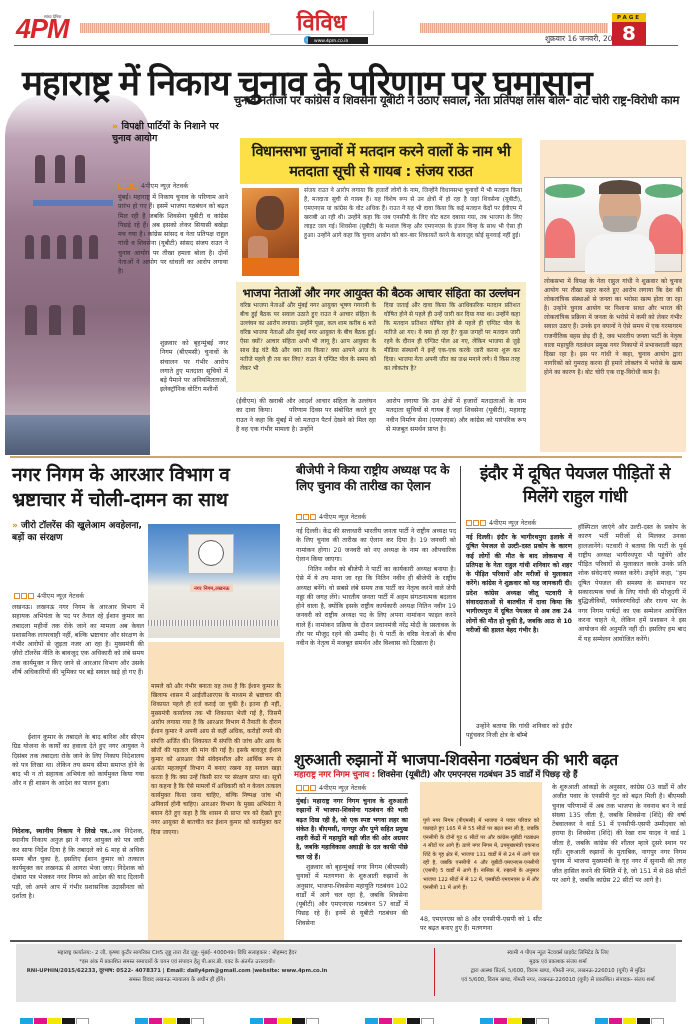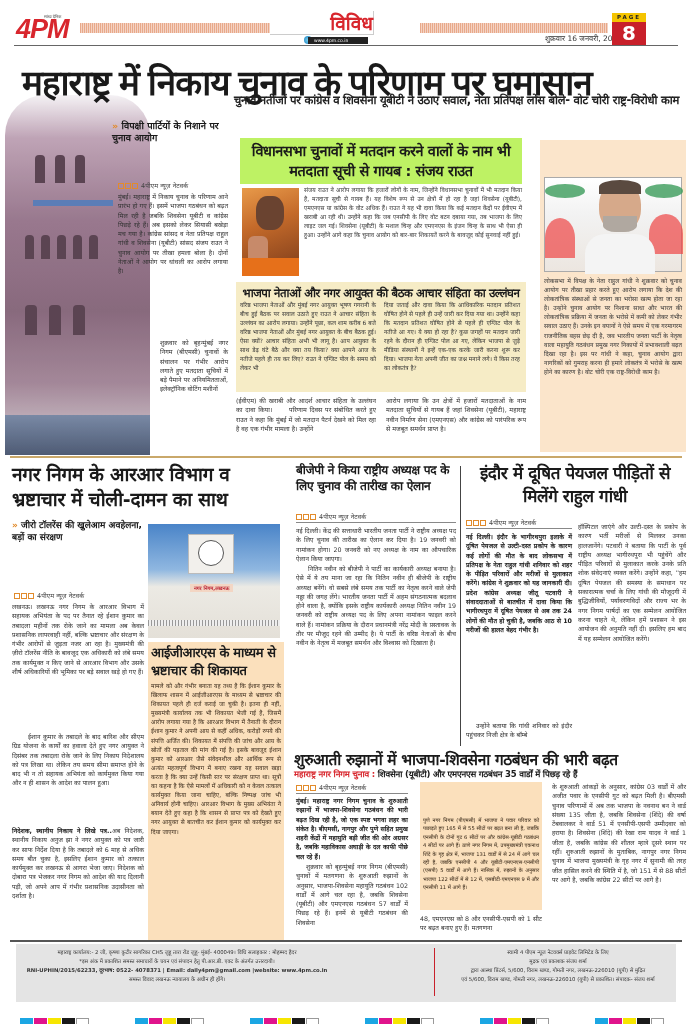--- a/index.html
+++ b/index.html
@@ -3,34 +3,34 @@
 <meta charset="utf-8">
 <style>
 *{box-sizing:border-box;margin:0;padding:0}
 body{width:692px;height:1024px;background:#fff;font-family:"DejaVu Sans","Liberation Sans",sans-serif;color:#1a1a1a;position:relative;overflow:hidden}
 .abs{position:absolute}
 .txt{font-size:6.3px;line-height:9.3px;text-align:justify;color:#333}
 
 #masthead{left:0;top:0;width:692px;height:46px}
 .logotag{left:44px;top:14px;font-size:4px;color:#333}
 .stripe{height:10px;background:repeating-linear-gradient(90deg,#e8a98a 0 1px,#f4d3c4 1px 2px)}
-.secbox{left:270px;top:11px;width:104px;height:24px;border-right:1px solid #ccc;border-bottom:1px solid #ccc;text-align:right;font-size:19px;font-weight:bold;color:#d8262d;line-height:24px}
+.secbox{left:270px;top:11px;width:104px;height:24px;border-right:1px solid #ccc;border-bottom:1px solid #ccc;text-align:center;font-size:22px;font-weight:bold;color:#d8262d;line-height:24px}
 .url{left:308px;top:37px;background:#222;color:#fff;font-size:4.5px;padding:1px 6px;width:60px}
 .date{left:545px;top:33px;font-size:7.5px;color:#333}
 .pagebox{left:612px;top:13px;width:34px;height:32px}
 .pagelbl{background:#f5c400;color:#222;font-size:5.5px;font-weight:bold;letter-spacing:2px;text-align:center;height:9px;line-height:9px}
 .pagenum{background:#c8202a;color:#fff;font-size:20px;font-weight:bold;text-align:center;height:23px;line-height:23px}
 .hr{background:#666;height:1px}
 
 #mainhead{left:22px;top:58px;width:660px;font-size:35px;font-weight:bold;color:#1a1a1a;letter-spacing:-1px;font-family:"Liberation Sans",sans-serif}
 #subhead{left:234px;top:92px;width:455px;font-size:11.5px;font-weight:bold;color:#222;white-space:nowrap;letter-spacing:-0.3px}
 .building{left:5px;top:95px;width:145px;height:360px;background:linear-gradient(180deg,#f4f1f4 0%,#b89aae 12%,#8e6a82 35%,#7c5a70 60%,#9a7b8e 80%,#d4cdd2 100%);border-radius:40px 40px 0 0;opacity:0.9}
 .bldwin{background:#4a3040;border-radius:4px 4px 0 0}
 .bullet{color:#e28b2b;font-weight:bold}
-.box-grey{background:#bef264}
+.box-grey{background:#fde047}
 .box-yel{background:#f6ecc6}
 .box-peach{background:#fbe5cb}
 .box-orange{background:#fbe0bc}
 .byline{font-size:6.5px;color:#444}
 .sq{display:inline-block;width:6px;height:6px;border:1.2px solid #e28b2b;margin-right:1px;vertical-align:middle}
 .photo-raut{background:linear-gradient(160deg,#e89a4a 0%,#c46a2a 40%,#7a3a1a 100%)}
 .photo-rahul{background:linear-gradient(180deg,#fff 0%,#f2f2f2 40%,#ece6e0 100%)}
 .vline{background:#444;width:1px}
 .footer{left:16px;top:944px;width:660px;height:58px;background:#e4e4e4}
 .cmyk span{display:inline-block;width:13px;height:7px;margin-right:1px}
@@ -132,21 +132,20 @@
   <div class="abs" style="left:42px;top:60px;background:#f3d6c4;color:#b23;font-size:5px;padding:1px 4px;font-weight:bold">नगर निगम,लखनऊ</div>
   <div class="abs" style="left:0;top:96px;width:132px;height:6px;background:repeating-linear-gradient(90deg,#999 0 1px,#eee 1px 3px)"></div>
 </div>
 <div class="abs txt" style="left:12px;top:602px;width:132px">लखनऊ। लखनऊ नगर निगम के आरआर विभाग में सहायक अभियंता के पद पर तैनात रहे ईशान कुमार का तबादला महीनों तक रोके जाने का मामला अब केवल प्रशासनिक लापरवाही नहीं, बल्कि भ्रष्टाचार और संरक्षण के गंभीर आरोपों से जुड़ता नजर आ रहा है। मुख्यमंत्री की ज़ीरो टॉलरेंस नीति के बावजूद एक अधिकारी को लंबे समय तक कार्यमुक्त न किए जाने से आरआर विभाग और उसके शीर्ष अधिकारियों की भूमिका पर बड़े सवाल खड़े हो गए हैं।</div>
 <div class="abs txt" style="left:12px;top:732px;width:132px;text-indent:16px">ईशान कुमार के तबादले के बाद बारिश और सीएम ग्रिड योजना के कार्यों का हवाला देते हुए नगर आयुक्त ने दिसंबर तक तबादला रोके जाने के लिए निकाय निदेशालय को पत्र लिखा था। लेकिन तय समय सीमा समाप्त होने के बाद भी न तो सहायक अभियंता को कार्यमुक्त किया गया और न ही शासन के आदेश का पालन हुआ।</div>
 <div class="abs txt" style="left:12px;top:826px;width:132px">
   <b style="color:#222">निदेशक, स्थानीय निकाय ने लिखे पत्र..</b><span>अब निदेशक, स्थानीय निकाय अनुज झा ने नगर आयुक्त को पत्र जारी कर साफ निर्देश दिया है कि तबादले को 6 माह से अधिक समय बीत चुका है, इसलिए ईशान कुमार को तत्काल कार्यमुक्त कर लखनऊ से आगरा भेजा जाए। निदेशक को दोबारा पत्र भेजकर नगर निगम को आदेश की याद दिलानी पड़ी, जो अपने आप में गंभीर प्रशासनिक उदासीनता को दर्शाता है।</span>
 </div>
 
 <div class="abs box-orange" style="left:148px;top:642px;width:136px;height:298px">
-  <div style="font-size:13px;font-weight:bold;line-height:18px;padding:2px 3px;letter-spacing:-0.4px">आईजीआरएस के माध्यम से भ्रष्टाचार की शिकायत</div>
   <div class="abs txt" style="left:3px;top:40px;width:130px;font-size:5.9px;line-height:9.1px;color:#3a2a1a">मामले को और गंभीर बनाता यह तथ्य है कि ईशान कुमार के खिलाफ शासन में आईजीआरएस के माध्यम से भ्रष्टाचार की शिकायत पहले ही दर्ज कराई जा चुकी है। इतना ही नहीं, मुख्यमंत्री कार्यालय तक भी शिकायत भेजी गई है, जिसमें आरोप लगाया गया है कि आरआर विभाग में तैनाती के दौरान ईशान कुमार ने अपनी आय से कहीं अधिक, करोड़ों रुपये की संपत्ति अर्जित की। शिकायत में संपत्ति की जांच और आय के स्रोतों की पड़ताल की मांग की गई है। इसके बावजूद ईशान कुमार को आरआर जैसे संवेदनशील और आर्थिक रूप से अत्यंत महत्वपूर्ण विभाग में बनाए रखना यह सवाल खड़ा करता है कि क्या उन्हें किसी स्तर पर संरक्षण प्राप्त था। सूत्रों का कहना है कि ऐसे मामलों में अधिकारी को न केवल तत्काल कार्यमुक्त किया जाना चाहिए, बल्कि निष्पक्ष जांच भी अनिवार्य होनी चाहिए। आरआर विभाग के मुख्य अभियंता ने बयान देते हुए कहा है कि शासन से प्राप्त पत्र को देखते हुए नगर आयुक्त से बातचीत कर ईशान कुमार को कार्यमुक्त कर दिया जाएगा।</div>
 </div>
 
 <div class="abs" style="left:296px;top:462px;width:160px;font-size:12px;font-weight:bold;line-height:16px;letter-spacing:-0.3px">बीजेपी ने किया राष्ट्रीय अध्यक्ष पद के लिए चुनाव की तारीख का ऐलान</div>
 <div class="abs byline" style="left:296px;top:512px">
   <span class="sq"></span><span class="sq"></span><span class="sq"></span>
   <span>4पीएम न्यूज़ नेटवर्क</span>
 </div>
 <div class="abs hr" style="left:296px;top:522px;width:160px;background:#888"></div>
 <div class="abs txt" style="left:296px;top:526px;width:160px">नई दिल्ली। केंद्र की सत्ताधारी भारतीय जनता पार्टी ने राष्ट्रीय अध्यक्ष पद के लिए चुनाव की तारीख का ऐलान कर दिया है। 19 जनवरी को नामांकन होगा। 20 जनवरी को नए अध्यक्ष के नाम का औपचारिक ऐलान किया जाएगा।</div>

